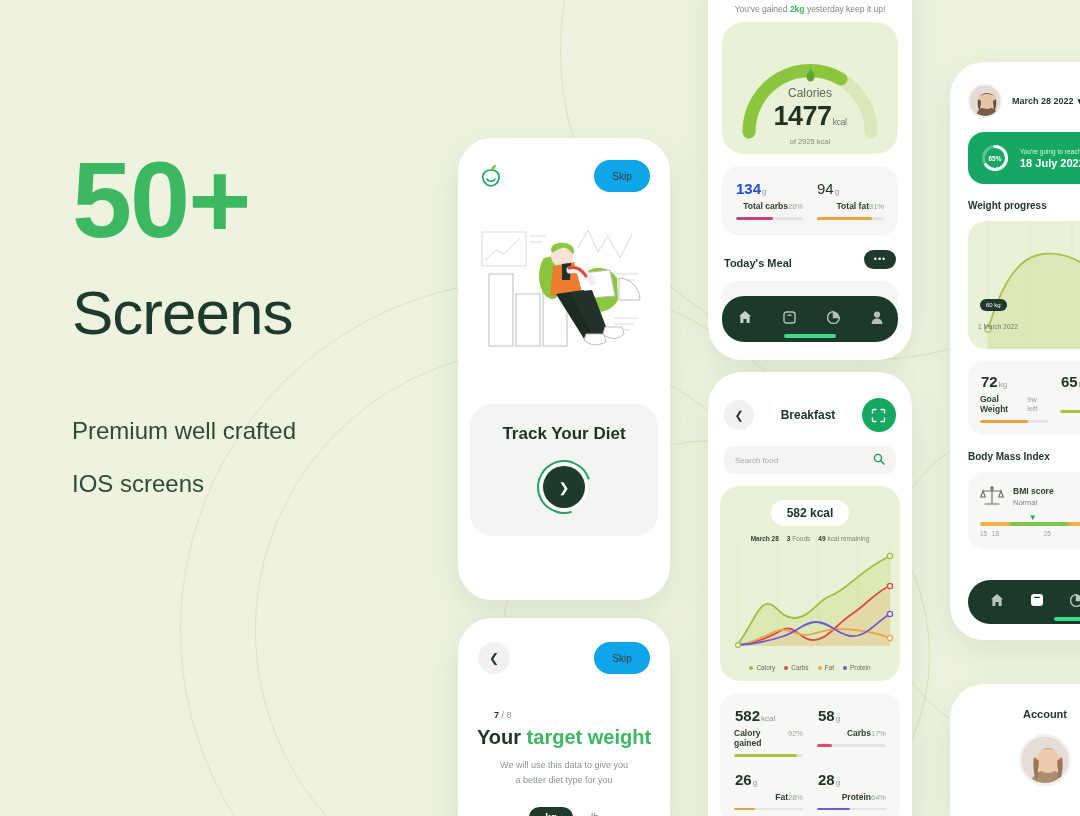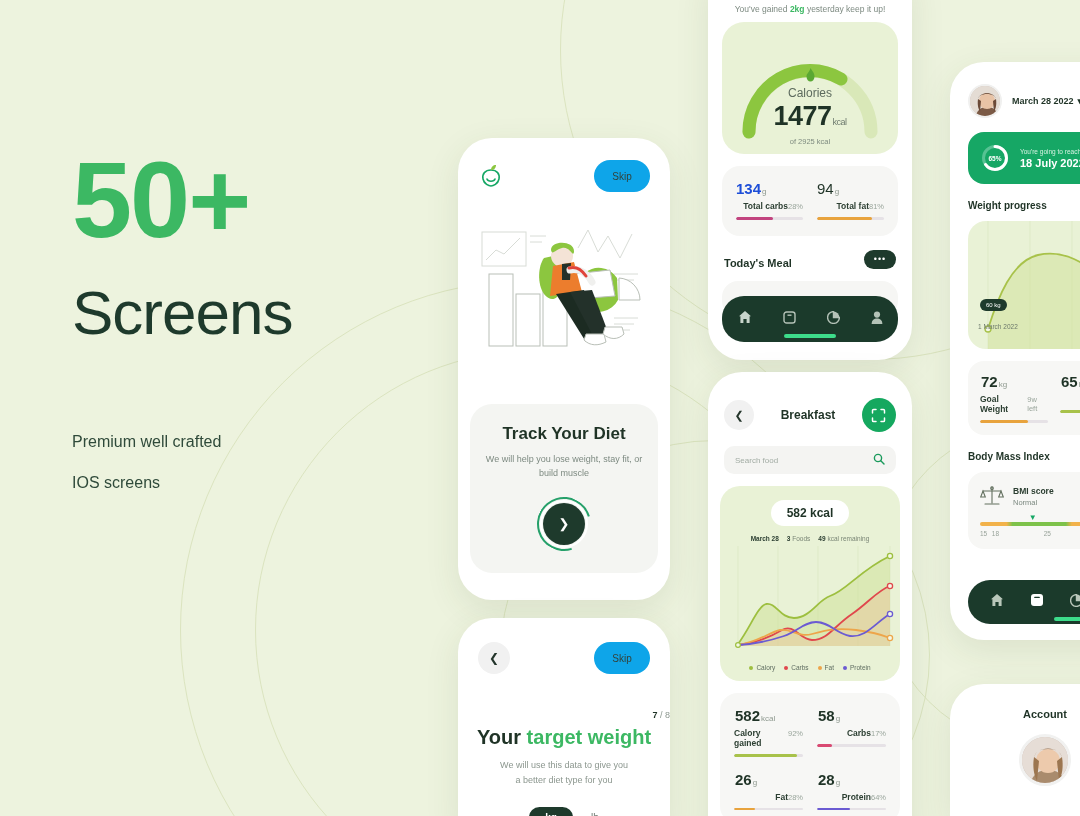--- a/index.html
+++ b/index.html
@@ -23,21 +23,21 @@
   
   .hero { position: absolute; left: 72px; top: 146px; width: 360px; }
   .hero-big {
     font-size: 108px; line-height: 1; font-weight: bold;
     color: #3cb863; letter-spacing: -2px;
   }
   .hero-sub {
     font-size: 62px; line-height: 1; font-weight: normal;
     color: #1e3a2c; margin-top: 28px; letter-spacing: -1px;
   }
-  .hero-desc { margin-top: 86px; font-size: 16px; color: #2f4a3a; line-height: 1.55; }
+  .hero-desc { margin-top: 68px; font-size: 24px; color: #2f4a3a; line-height: 1.55; }
 
   
   .phone {
     position: absolute; background: #ffffff; border-radius: 34px;
     box-shadow: 0 10px 34px rgba(60,80,40,.10);
     overflow: hidden;
   }
   .pill-btn {
     background: #0ea5e9; border-radius: 18px; display: flex;
     align-items: center; justify-content: center; color: #33423a;
@@ -65,21 +65,21 @@
   .next-btn {
     position: absolute; inset: 6px; border-radius: 50%; background: #1e3a2c;
     color: #fff; display: flex; align-items: center; justify-content: center; font-size: 13px;
   }
 
   
   #phone2 { left: 458px; top: 618px; width: 212px; height: 210px; border-radius: 34px 34px 0 0; }
   #phone2 .top-row { display: flex; justify-content: space-between; align-items: center; padding: 24px 20px 0 20px; }
   #phone2 .back { width: 32px; height: 32px; font-size: 12px; }
   #phone2 .skip { width: 56px; height: 32px; font-size: 10px; }
-  .step { text-align: right; font-size: 9px; color: #8c978f; margin-top: 36px; }
+  .step { text-align: left; font-size: 9px; color: #8c978f; margin-top: 36px; padding-left: 36px; }
   .step b { color: #1f3326; }
   .tw-title { text-align: center; font-size: 20px; font-weight: bold; color: #1f3326; margin-top: 6px; }
   .tw-title .accent { color: #3cb863; }
   .tw-desc { text-align: center; font-size: 9px; color: #8c978f; margin-top: 9px; line-height: 1.7; }
   .unit-row { display: flex; justify-content: center; align-items: center; gap: 18px; margin-top: 18px; }
   .unit-on { background: #1e3a2c; color: #fff; border-radius: 12px; padding: 5px 16px; font-size: 10px; font-weight: bold; }
   .unit-off { color: #6f7c74; font-size: 10px; }
 
   
   #phone3 { left: 708px; top: -26px; width: 204px; height: 386px; border-radius: 0 0 34px 34px; }
@@ -229,21 +229,20 @@
       <path d="M98 94 L126 90 L142 138 L128 142 Z" fill="#1c2b22"></path>
       <path d="M112 92 L134 90 L150 132 L136 138 Z" fill="#23312a"></path>
       <path d="M126 140 C132 146 140 146 148 142 L146 134 L128 134 Z" fill="#fff" stroke="#b9bfb7"></path>
       <path d="M145 134 C152 140 160 140 166 134 L164 127 L147 127 Z" fill="#fff" stroke="#b9bfb7"></path>
       <path d="M112 70 C122 68 130 74 134 82" stroke="#f0f0ee" stroke-width="7" fill="none" stroke-linecap="round"></path>
       <path d="M111 68 C118 66 124 70 128 76" stroke="#e0443a" stroke-width="3" fill="none" stroke-linecap="round"></path>
     </svg>
 
     <div class="card-bottom">
       <div class="card-title">Track Your Diet</div>
-      <div class="card-desc">We will help you lose weight, stay fit, or build muscle</div>
       <div class="next-wrap">
         <div class="next-ring"></div>
         <div class="next-ring2"></div>
         <div class="next-btn">❯</div>
       </div>
     </div>
   </div>
 
   <div class="phone" id="phone2">
     <div class="top-row">

